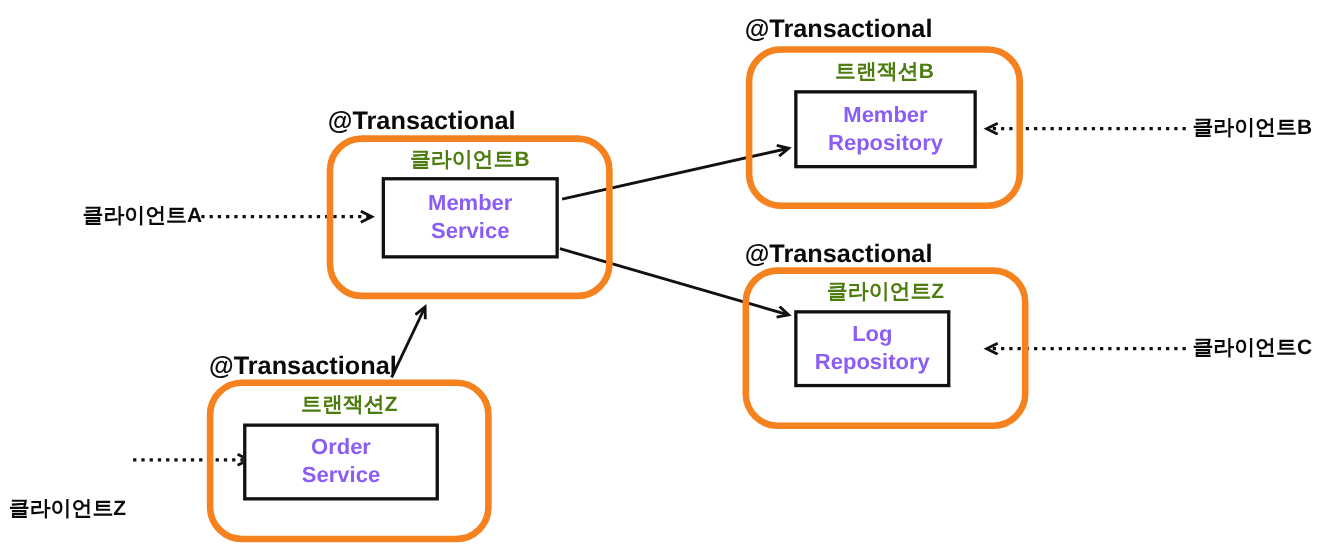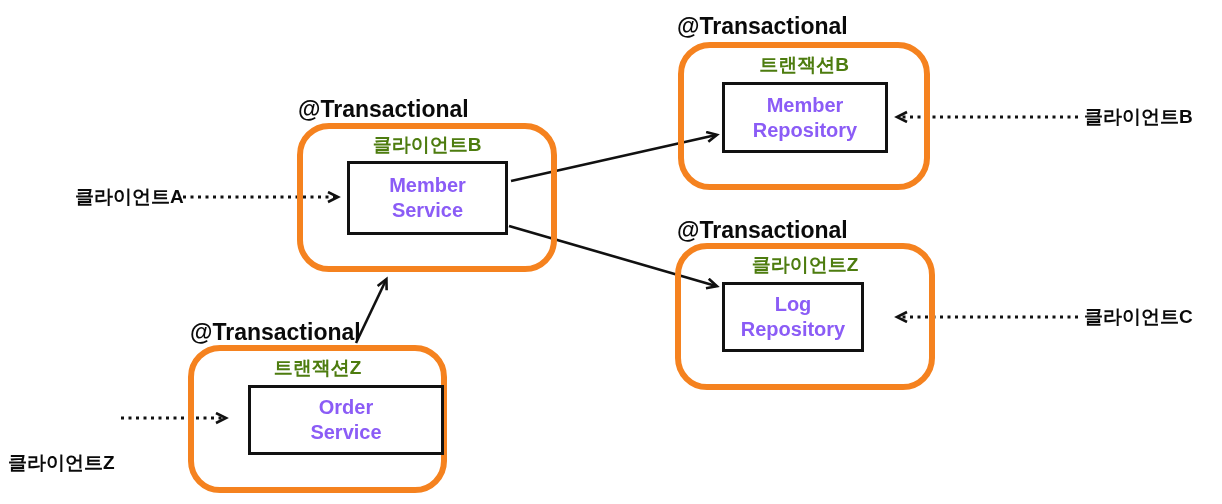--- a/index.html
+++ b/index.html
@@ -90,21 +90,21 @@
   <div class="tx-boundary" style="left:675px;top:243px;width:260px;height:147px;"></div>
   <div class="tx-label" style="left:675px;top:252px;width:260px;">클라이언트Z</div>
   <div class="component-box" style="left:722px;top:282px;width:142px;height:70px;">
     <div class="component-label">Log
 Repository</div>
   </div>
 
   <div class="annotation" style="left:190px;top:319px;">@Transactional</div>
   <div class="tx-boundary" style="left:188px;top:345px;width:259px;height:148px;"></div>
   <div class="tx-label" style="left:188px;top:355px;width:259px;">트랜잭션Z</div>
-  <div class="component-box" style="left:248px;top:385px;width:196px;height:70px;">
+  <div class="component-box" style="left:221px;top:385px;width:178px;height:70px;">
     <div class="component-label">Order
 Service</div>
   </div>
 
   <div class="client-label" style="left:75px;top:185px;">클라이언트A</div>
   <div class="client-label" style="left:1084px;top:105px;text-align:right;">클라이언트B</div>
   <div class="client-label" style="left:1084px;top:305px;">클라이언트C</div>
   <div class="client-label" style="left:8px;top:406px;margin-top:45px;">클라이언트Z</div>
 
 </div>

